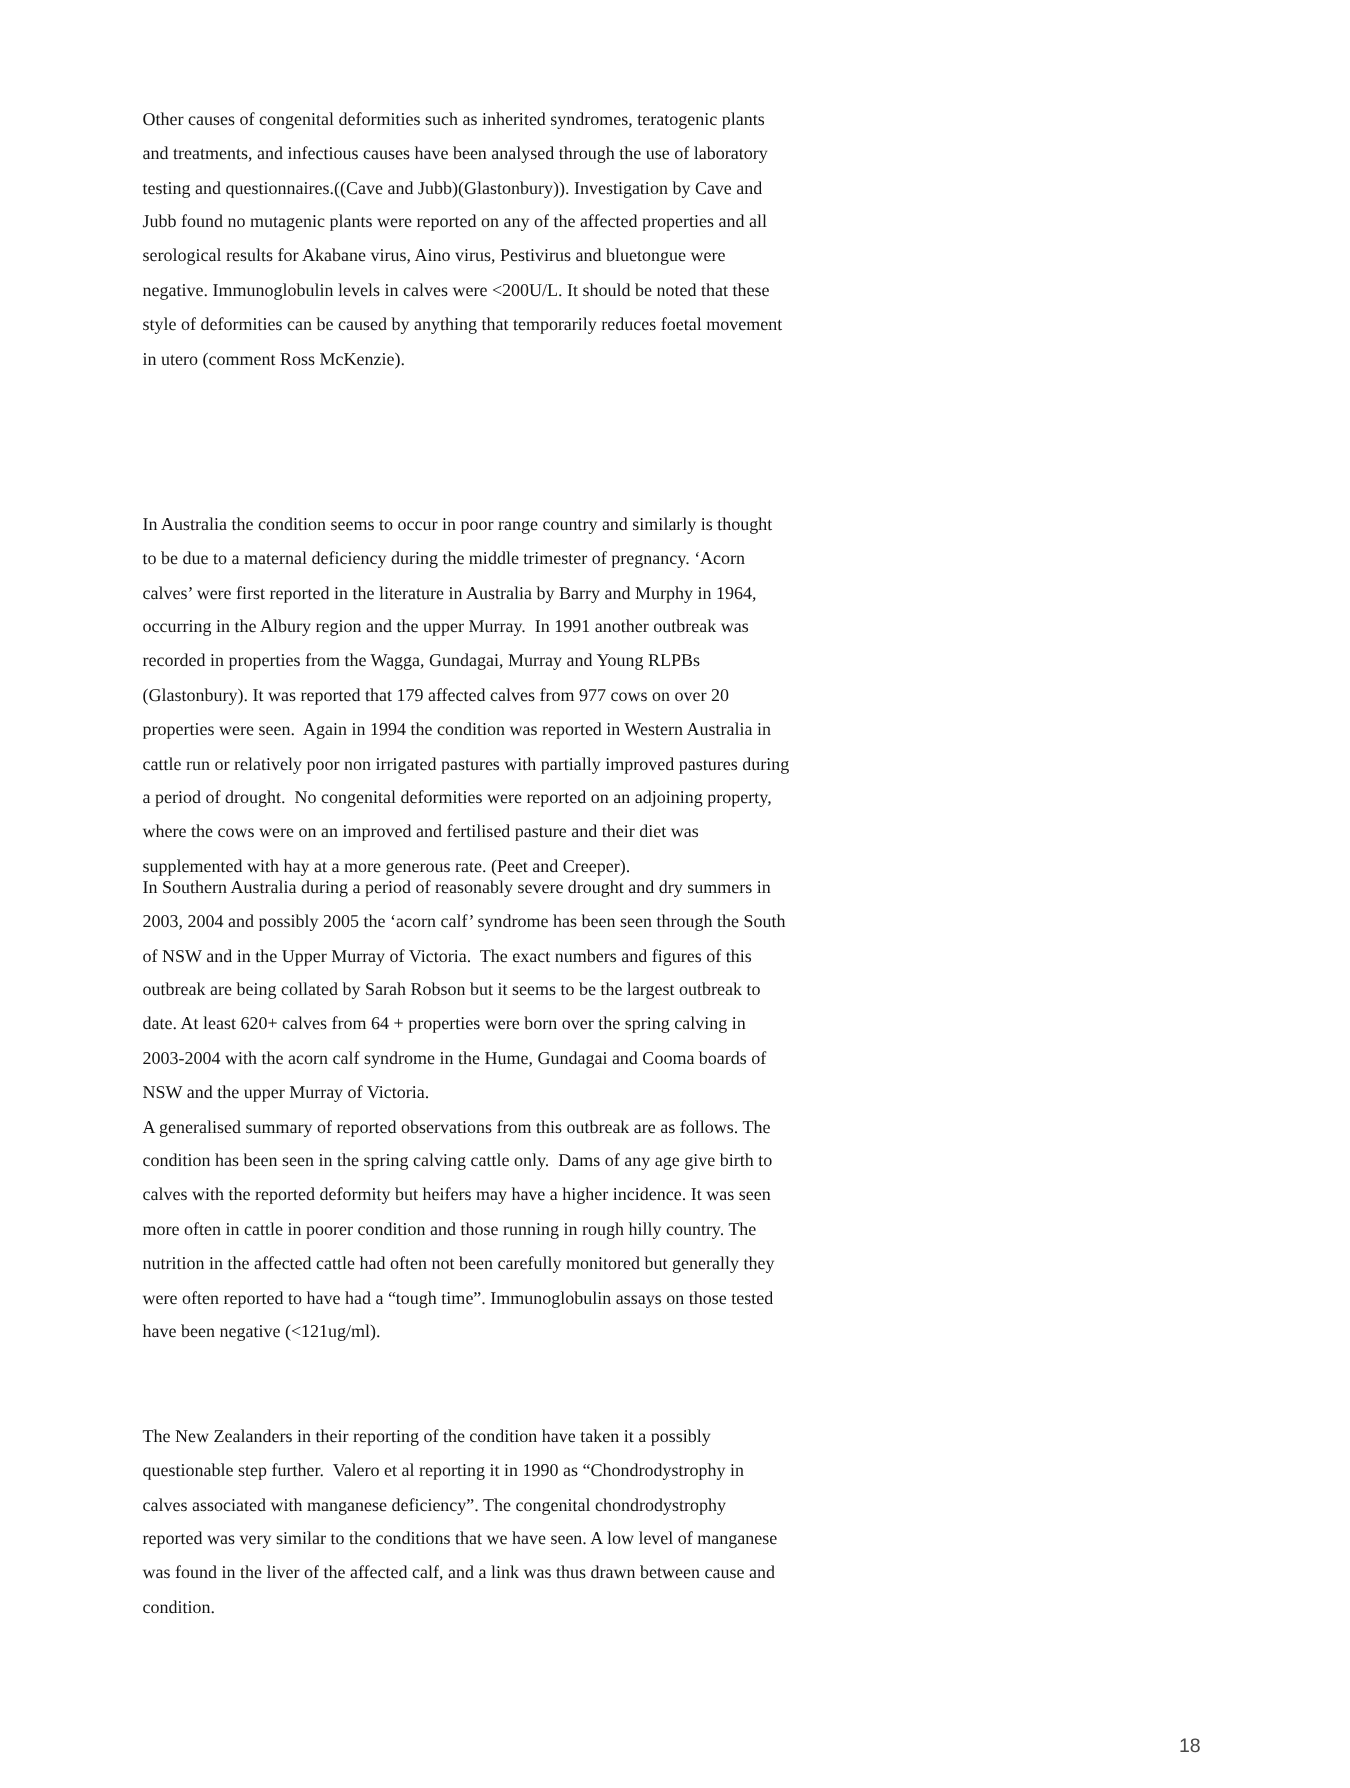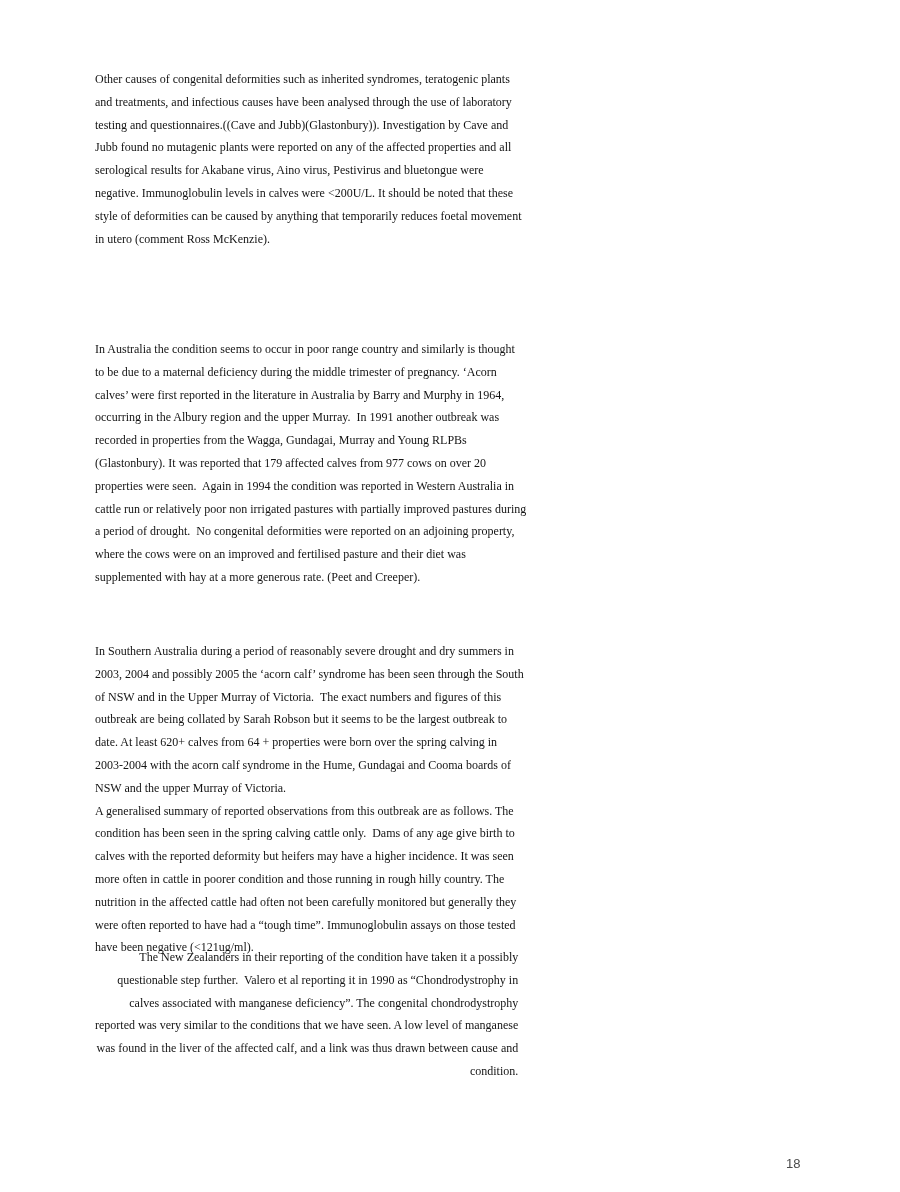--- a/index.html
+++ b/index.html
@@ -21,22 +21,22 @@
     margin: 0;
     white-space: pre;
     font-family: "Liberation Serif", "DejaVu Serif", serif;
     font-size: 12px;
     line-height: 22.8px;
     color: #131313;
     letter-spacing: 0;
   }
   #para-1 { top: 68px; }
   #para-2 { top: 338px; }
-  #para-3 { top: 640px; font-family: Liberation Serif, serif; }
-  #para-4 { top: 946px; text-align: right; }
+  #para-3 { top: 580px; font-family: Liberation Serif, serif; }
+  #para-4 { top: 946px; }
   .page-number {
     position: absolute;
     left: 786px;
     top: 1156px;
     font-family: "Liberation Sans", "DejaVu Sans", sans-serif;
     font-size: 13px;
     color: #4a4a4a;
   }
 </style>
 </head>

